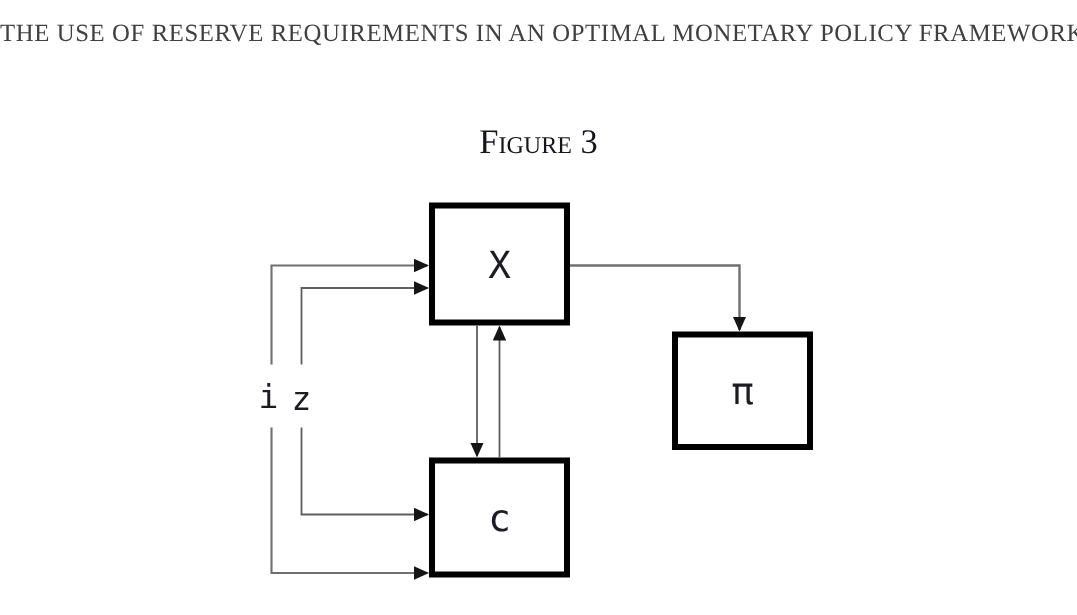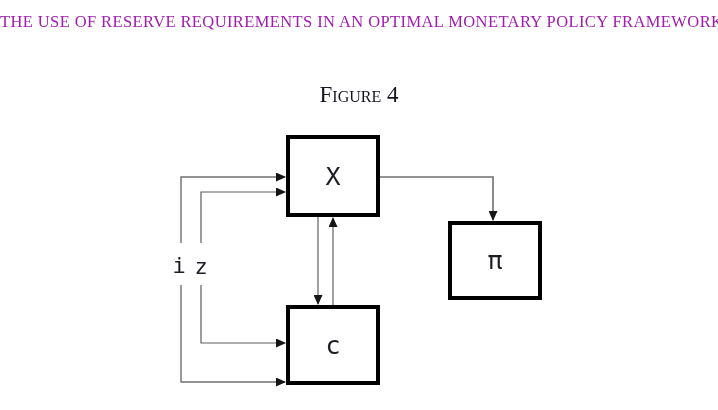--- a/index.html
+++ b/index.html
@@ -17,21 +17,21 @@
   }
   .running-head {
     position: absolute;
     top: 12px;
     left: 0;
     width: 718px;
     text-align: left;
     font-family: "Liberation Serif", serif;
     font-size: 16.5px;
     letter-spacing: 0.4px;
-    color: #a21caf;
+    color: #404040;
     white-space: nowrap;
   }
   .figure-caption {
     position: absolute;
     top: 82px;
     left: 0;
     width: 718px;
     text-align: center;
     font-family: "Liberation Serif", serif;
     font-variant: small-caps;
@@ -76,21 +76,21 @@
   .var-i { left: 171px; top: 255px; width: 16px; text-align: center; }
   .var-z { left: 193px; top: 256px; width: 16px; text-align: center; }
 </style>
 </head>
 <body>
 
 <div class="page">
 
   <div class="running-head">THE USE OF RESERVE REQUIREMENTS IN AN OPTIMAL MONETARY POLICY FRAMEWORK</div>
 
-  <div class="figure-caption">Figure 4</div>
+  <div class="figure-caption">Figure 3</div>
 
   <div class="diagram">
 
     <svg class="arrows-svg" width="718" height="410" viewBox="0 0 718 410">
       <defs>
         <marker id="arrhead" markerUnits="userSpaceOnUse" markerWidth="10" markerHeight="9" refX="9" refY="4.5" orient="auto">
           <path d="M0,0 L10,4.5 L0,9 Z" fill="#151515"></path>
         </marker>
       </defs>
 

